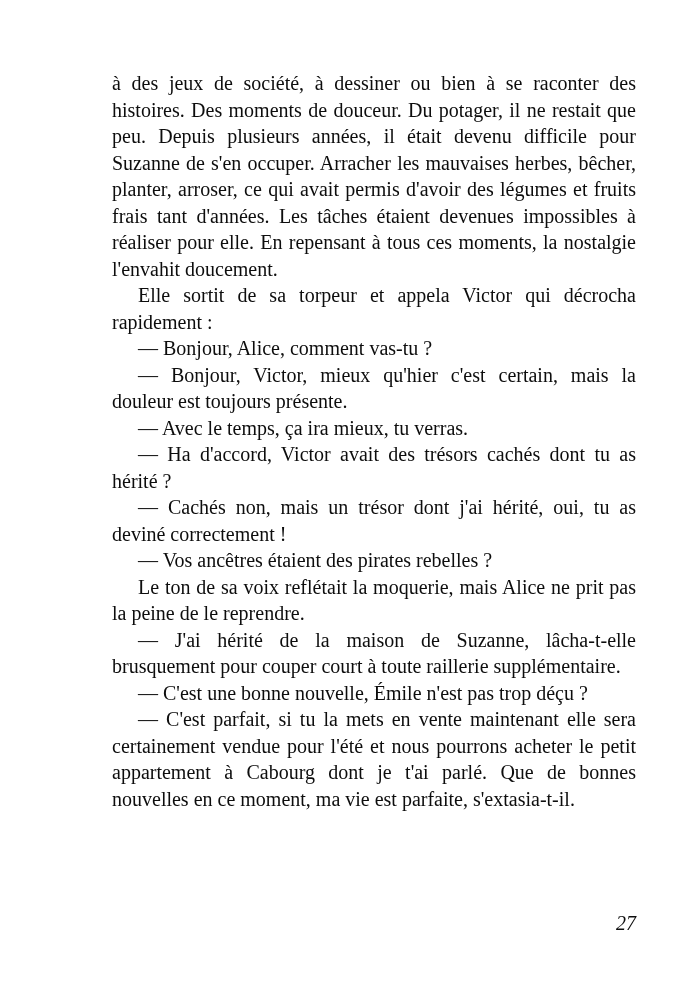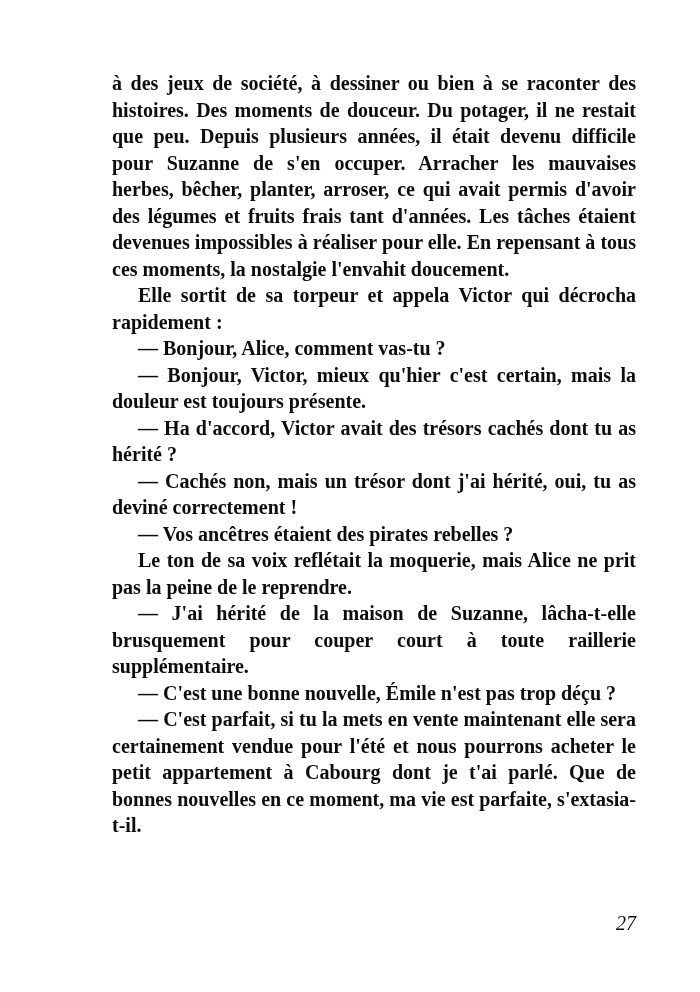--- a/index.html
+++ b/index.html
@@ -21,21 +21,20 @@
     left: 112px;
     top: 70px;
     width: 524px;
     font-size: 20px;
     line-height: 26.5px;
     text-align: justify;
   }
   .text-block p {
     margin: 0;
     padding: 0;
-    font-weight: bold;
   }
   .text-block p.indent {
     text-indent: 26px;
   }
   .page-number {
     position: absolute;
     left: 112px;
     top: 910px;
     width: 524px;
     text-align: right;
@@ -46,20 +45,21 @@
 </style>
 </head>
 <body>
 
 <div class="page">
   <div class="text-block">
     <p>à des jeux de société, à dessiner ou bien à se raconter des histoires. Des moments de douceur. Du potager, il ne restait que peu. Depuis plusieurs années, il était devenu difficile pour Suzanne de s'en occuper. Arracher les mauvaises herbes, bêcher, planter, arroser, ce qui avait permis d'avoir des légumes et fruits frais tant d'années. Les tâches étaient devenues impossibles à réaliser pour elle. En repensant à tous ces moments, la nostalgie l'envahit doucement.</p>
     <p class="indent">Elle sortit de sa torpeur et appela Victor qui décrocha rapidement :</p>
     <p class="indent">— Bonjour, Alice, comment vas-tu ?</p>
     <p class="indent">— Bonjour, Victor, mieux qu'hier c'est certain, mais la douleur est toujours présente.</p>
+    <p class="indent">— Avec le temps, ça ira mieux, tu verras.</p>
     <p class="indent">— Ha d'accord, Victor avait des trésors cachés dont tu as hérité ?</p>
     <p class="indent">— Cachés non, mais un trésor dont j'ai hérité, oui, tu as deviné correctement !</p>
     <p class="indent">— Vos ancêtres étaient des pirates rebelles ?</p>
     <p class="indent">Le ton de sa voix reflétait la moquerie, mais Alice ne prit pas la peine de le reprendre.</p>
     <p class="indent">— J'ai hérité de la maison de Suzanne, lâcha-t-elle brusquement pour couper court à toute raillerie supplémentaire.</p>
     <p class="indent">— C'est une bonne nouvelle, Émile n'est pas trop déçu ?</p>
     <p class="indent">— C'est parfait, si tu la mets en vente maintenant elle sera certainement vendue pour l'été et nous pourrons acheter le petit appartement à Cabourg dont je t'ai parlé. Que de bonnes nouvelles en ce moment, ma vie est parfaite, s'extasia-t-il.</p>
   </div>
   <div class="page-number">27</div>
 </div>

